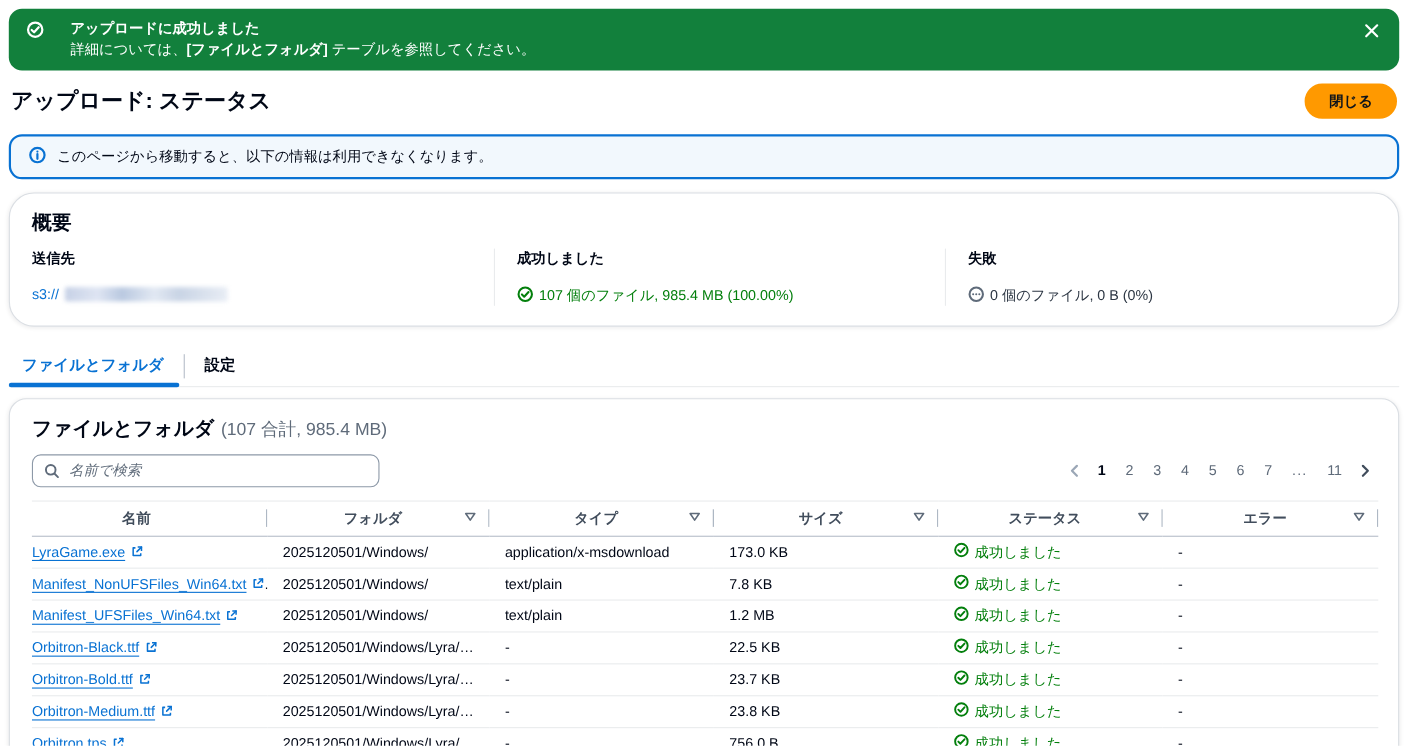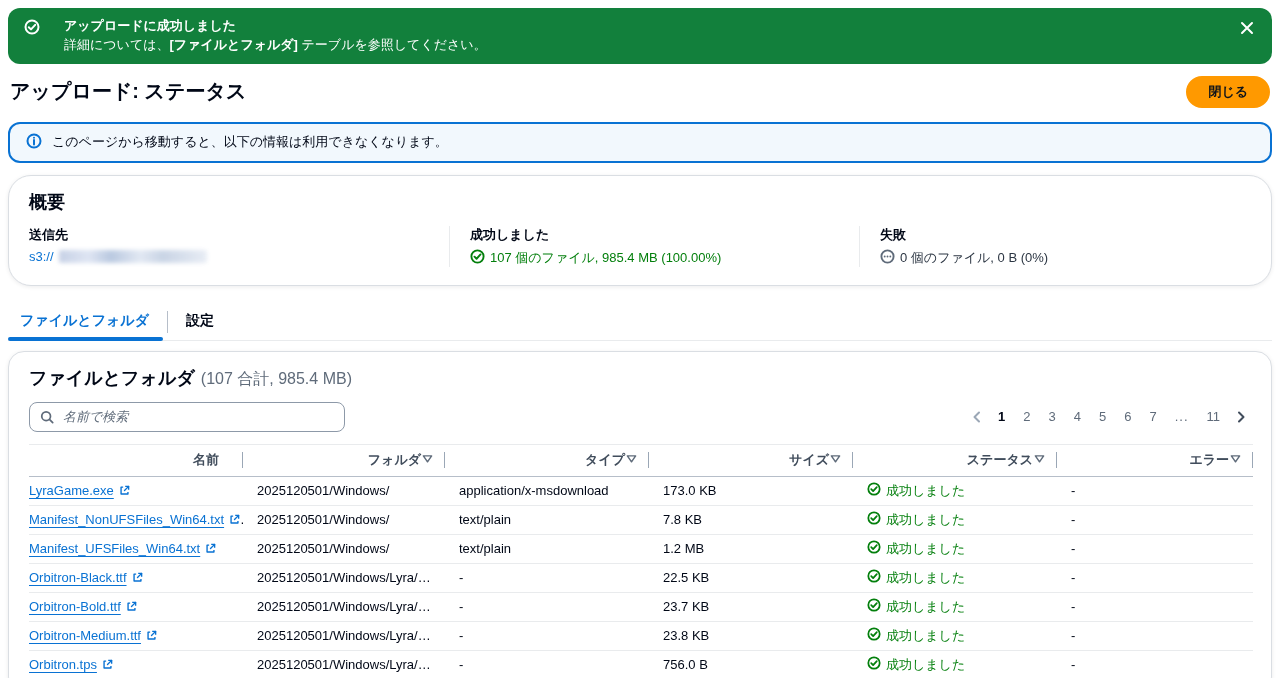--- a/index.html
+++ b/index.html
@@ -62,21 +62,21 @@
   
   .card{
     background:#fff;border:1px solid var(--card-border);border-radius:16px;
     box-shadow:0 1px 4px rgba(0,7,22,.08);
   }
   .summary-card{margin-top:12px;padding:14px 20px 18px 20px;border-radius:23px;}
   .summary-card h2{font-size:18px;margin:0 0 12px 0;font-weight:bold;}
   .summary-grid{display:grid;grid-template-columns:420px 410px 1fr;}
   .summary-col{padding-right:16px;}
   .summary-col.divided{border-left:1px solid var(--border);padding-left:20px;}
-  .summary-label{font-weight:bold;margin-bottom:5px;}
+  .summary-label{font-weight:bold;margin-bottom:16px;}
   .summary-value{display:flex;align-items:center;gap:5px;}
   .summary-value.success{color:var(--success-green);}
   .summary-value.muted-val{color:#2c3643;}
   .summary-value .icon-muted{color:#5f6b7a;}
   .s3-link{color:var(--link-blue);text-decoration:none;cursor:pointer;}
   .redacted{
     display:inline-block;width:148px;height:13px;border-radius:2px;
     background:linear-gradient(90deg,#b9c6e0 0%,#d7dff0 20%,#a9bcd9 35%,#dbe3f0 55%,#bccadf 70%,#e3e9f3 100%);
     filter:blur(2px);opacity:.8;
   }
@@ -112,21 +112,21 @@
   .search-box input::placeholder{color:#5f6b7a;font-style:italic;}
   .pagination{display:flex;align-items:center;gap:4px;color:var(--header-text);}
   .page-item{padding:2px 7px;cursor:pointer;color:var(--muted);}
   .page-item.current{font-weight:bold;color:var(--text);}
   .page-item.ellipsis{cursor:default;letter-spacing:1px;}
   .page-chevron{background:none;border:none;padding:2px 4px;cursor:pointer;color:#414d5c;display:flex;align-items:center;}
   .page-chevron.disabled{color:#9ba7b6;cursor:default;}
 
   table{width:100%;border-collapse:collapse;table-layout:fixed;}
   thead th{
-    text-align:right;font-size:13px;font-weight:bold;color:var(--header-text);
+    text-align:center;font-size:13px;font-weight:bold;color:var(--header-text);
     padding:6px 24px 7px 0;border-bottom:1px solid #b6bec9;border-top:1px solid var(--border);
     position:relative;white-space:nowrap;overflow:hidden;
   }
   thead th:not(:first-child){padding-left:14px;}
   .th-sep{position:absolute;right:0;top:50%;transform:translateY(-50%);width:1px;height:16px;background:var(--sep);}
   .filter-icon{position:absolute;right:12px;top:50%;transform:translateY(-50%);color:#5f6b7a;cursor:pointer;display:flex;}
   tbody td{
     padding:5px 14px 5px 0;border-bottom:1px solid var(--border);
     font-size:13px;color:var(--text);white-space:nowrap;overflow:hidden;text-overflow:ellipsis;
   }

